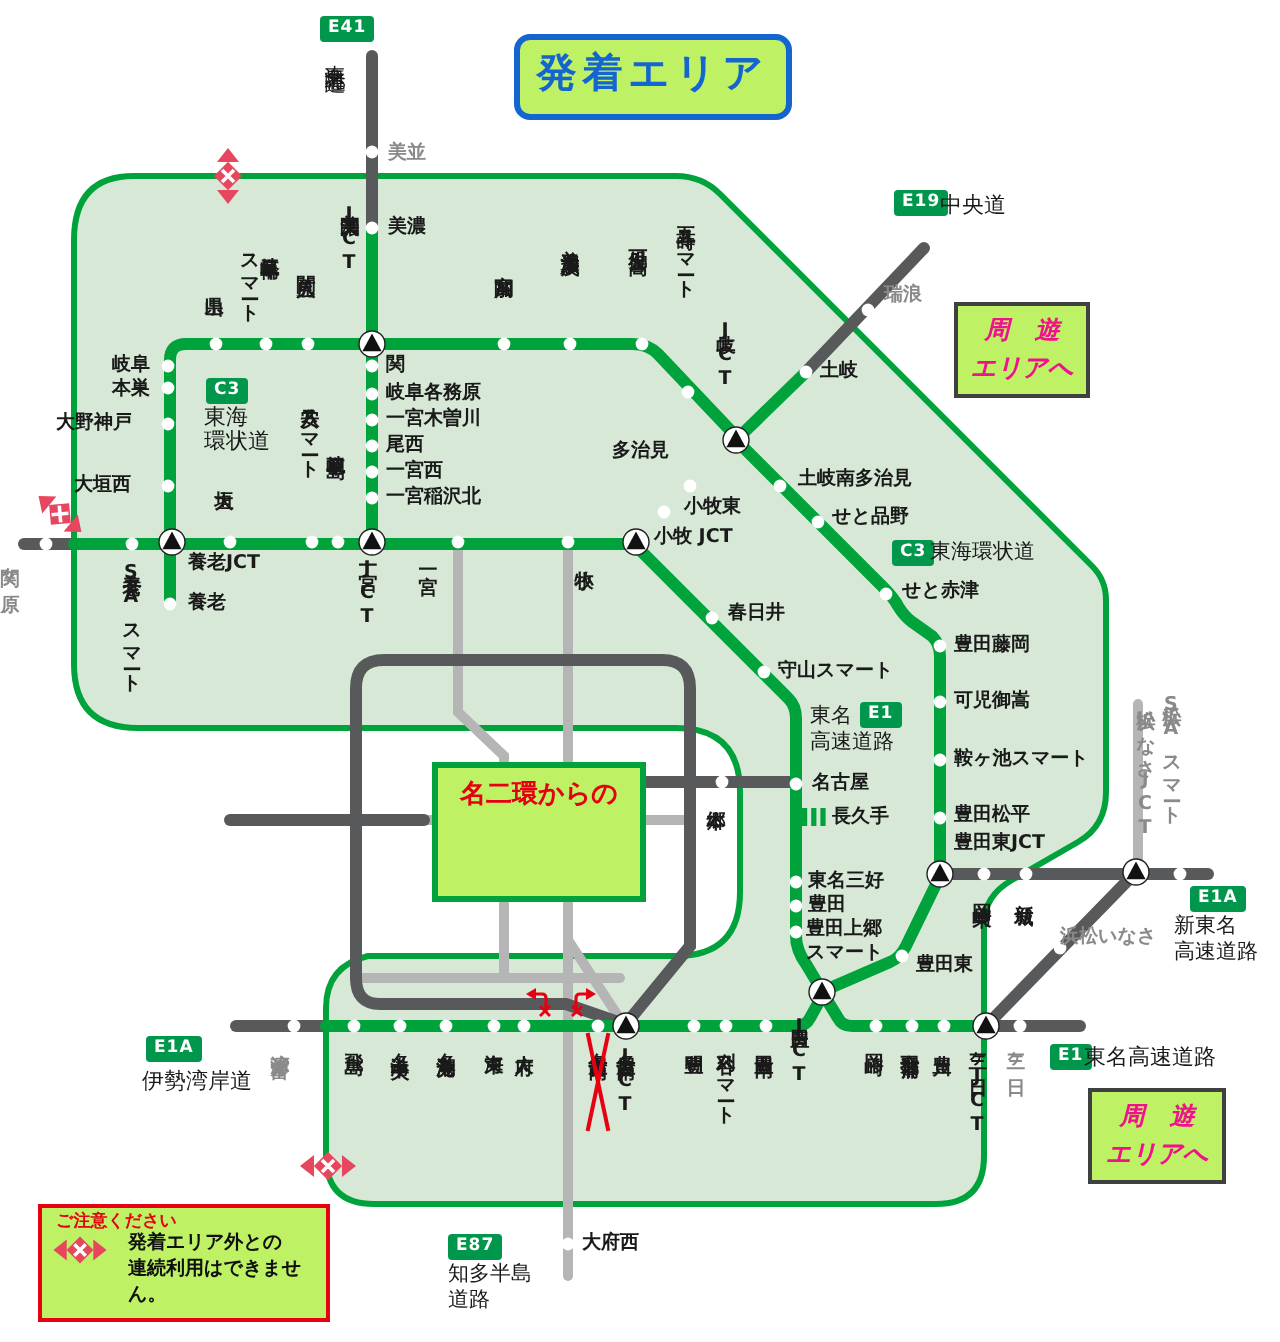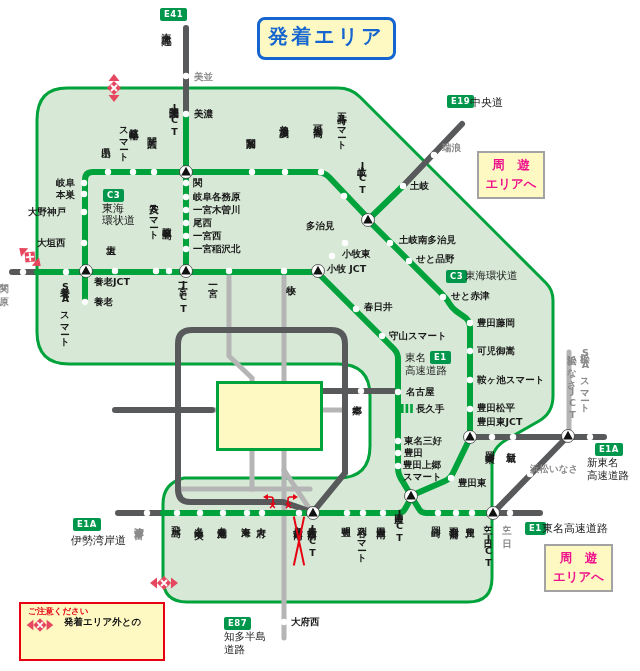--- a/index.html
+++ b/index.html
@@ -8,25 +8,25 @@
   #roads{position:absolute;left:0;top:0;z-index:1;}
   .lbl{position:absolute;z-index:5;font-weight:bold;font-size:9.5px;line-height:1.25;
        color:#1a1a1a;white-space:nowrap;}
   .lbl.v{writing-mode:vertical-rl;text-orientation:upright;line-height:1.05;letter-spacing:1px;white-space:normal;}
   .lbl.gray{color:#8a8a8a;}
   .xline{position:absolute;width:1.6px;height:50px;background:#e60012;left:5px;top:-3px;z-index:6;}
   .badge{position:absolute;z-index:6;background:#00964b;color:#fff;font-weight:bold;font-size:8.5px;
          line-height:1;padding:2px 4px;border-radius:2px;letter-spacing:0.5px;}
   .routetext{position:absolute;z-index:6;font-weight:normal;color:#1a1a1a;font-size:10.5px;white-space:nowrap;}
   .routetext.v{writing-mode:vertical-rl;text-orientation:upright;letter-spacing:1px;}
-  .box{position:absolute;background:#fef9c3;z-index:7;}
+  .box{position:absolute;background:#bef264;z-index:7;}
   #title-box{left:257px;top:17px;width:133px;height:37px;border:3px solid #1565d0;border-radius:8px;
              color:#1565d0;font-weight:bold;font-size:20px;letter-spacing:3px;text-align:center;line-height:33px;}
-  .tour{border:2px solid #a3a3a3;color:#f0128c;font-weight:bold;font-size:12.5px;
-        text-align:center;line-height:1.5;padding:3px 4px;}
+  .tour{border:2px solid #404040;color:#f0128c;font-weight:bold;font-size:12.5px;
+        text-align:center;line-height:1.5;padding:3px 4px;font-style:italic;}
   #tour-top{left:477px;top:151px;width:56px;}
   #tour-bottom{left:544px;top:544px;width:57px;}
   #ok-box{left:216px;top:381px;width:97px;height:56px;border:3px solid #00a23c;color:#e60012;
           font-weight:bold;font-size:13px;text-align:center;line-height:1.5;padding:4px 2px;}
   #warn-box{left:19px;top:602px;width:135px;height:36px;border:2px solid #e60012;padding:3px 0 16px 7px;}
   #warn-title{color:#e60012;font-weight:bold;font-size:8.5px;line-height:1.1;}
   .warn-line{font-weight:bold;font-size:9.5px;color:#111;line-height:1.35;margin-left:36px;}
   .icon-abs{position:absolute;z-index:8;}
 </style>
 </head>
@@ -190,25 +190,27 @@
   <div id="tour-top" class="box tour">
     <div>周　遊</div>
     <div>エリアへ</div>
   </div>
   <div id="tour-bottom" class="box tour">
     <div>周　遊</div>
     <div>エリアへ</div>
   </div>
 
   <div id="ok-box" class="box">
+    <div>名二環からの</div>
   </div>
 
   <div id="warn-box" class="box">
     <div id="warn-title">ご注意ください</div>
     <div class="warn-line">発着エリア外との</div>
+    <div class="warn-line">連続利用はできません。</div>
   </div>
 
   <span class="badge" style="left:160px;top:8px;">E41</span>
   <span class="routetext v" style="left:160px;top:24px;">東海北陸道</span>
 
   <span class="badge" style="left:447px;top:95px;">E19</span>
   <span class="routetext" style="left:470px;top:95px;font-size:11px;">中央道</span>
 
   <span class="badge" style="left:103px;top:189px;">C3</span>
   <span class="routetext" style="left:102px;top:201px;font-size:11px;">東海</span>

